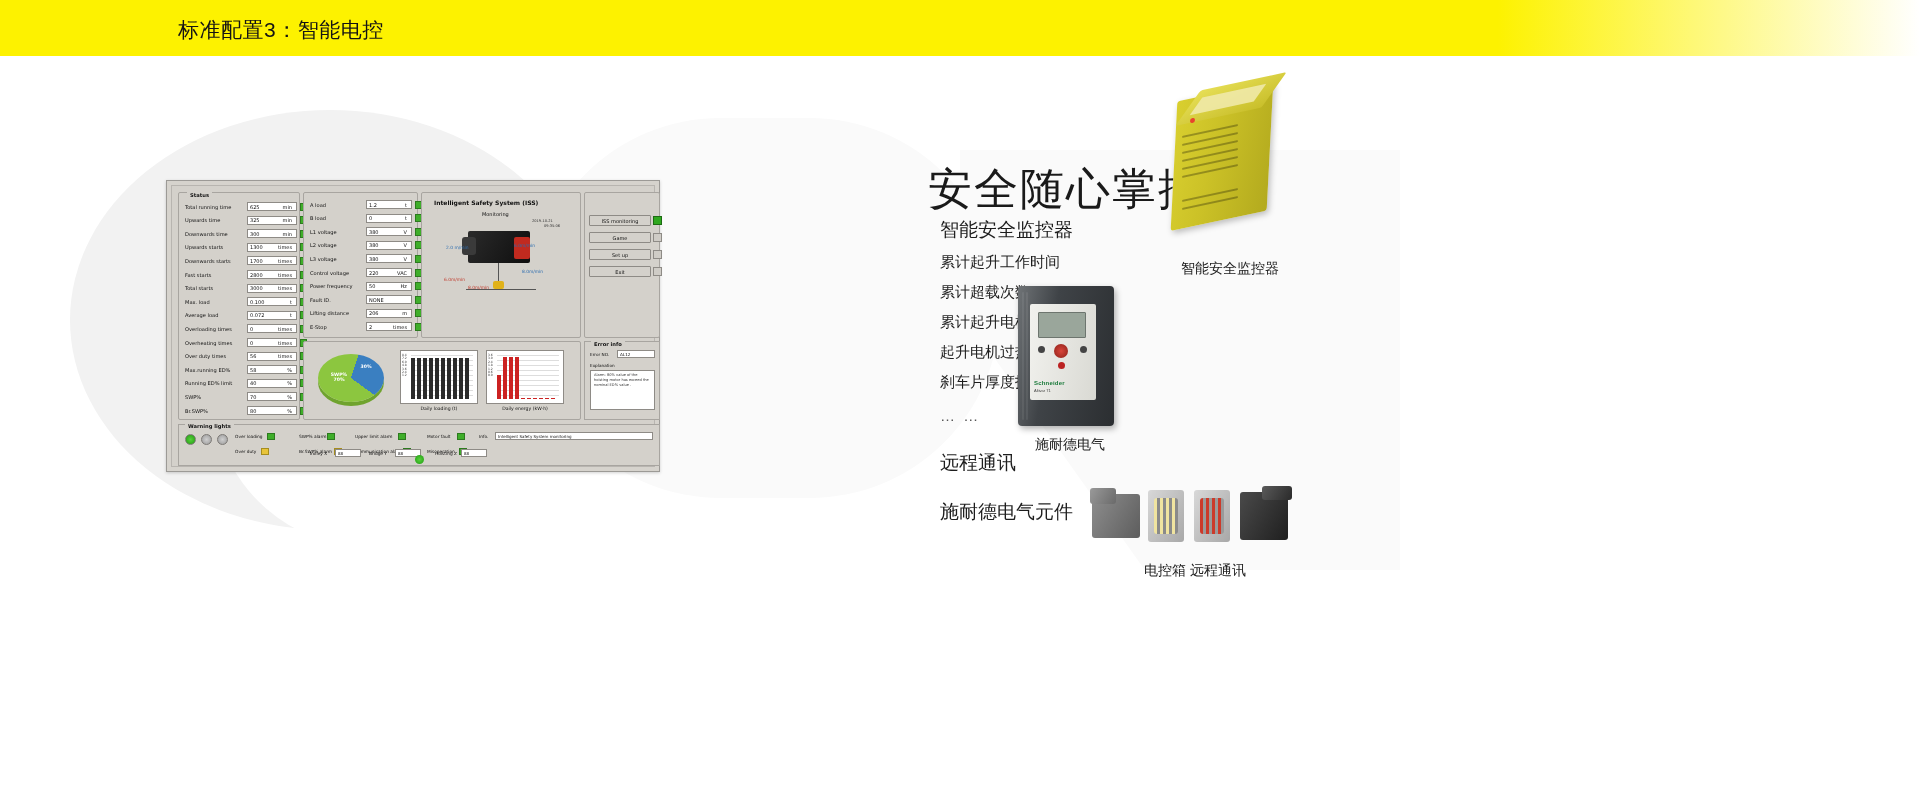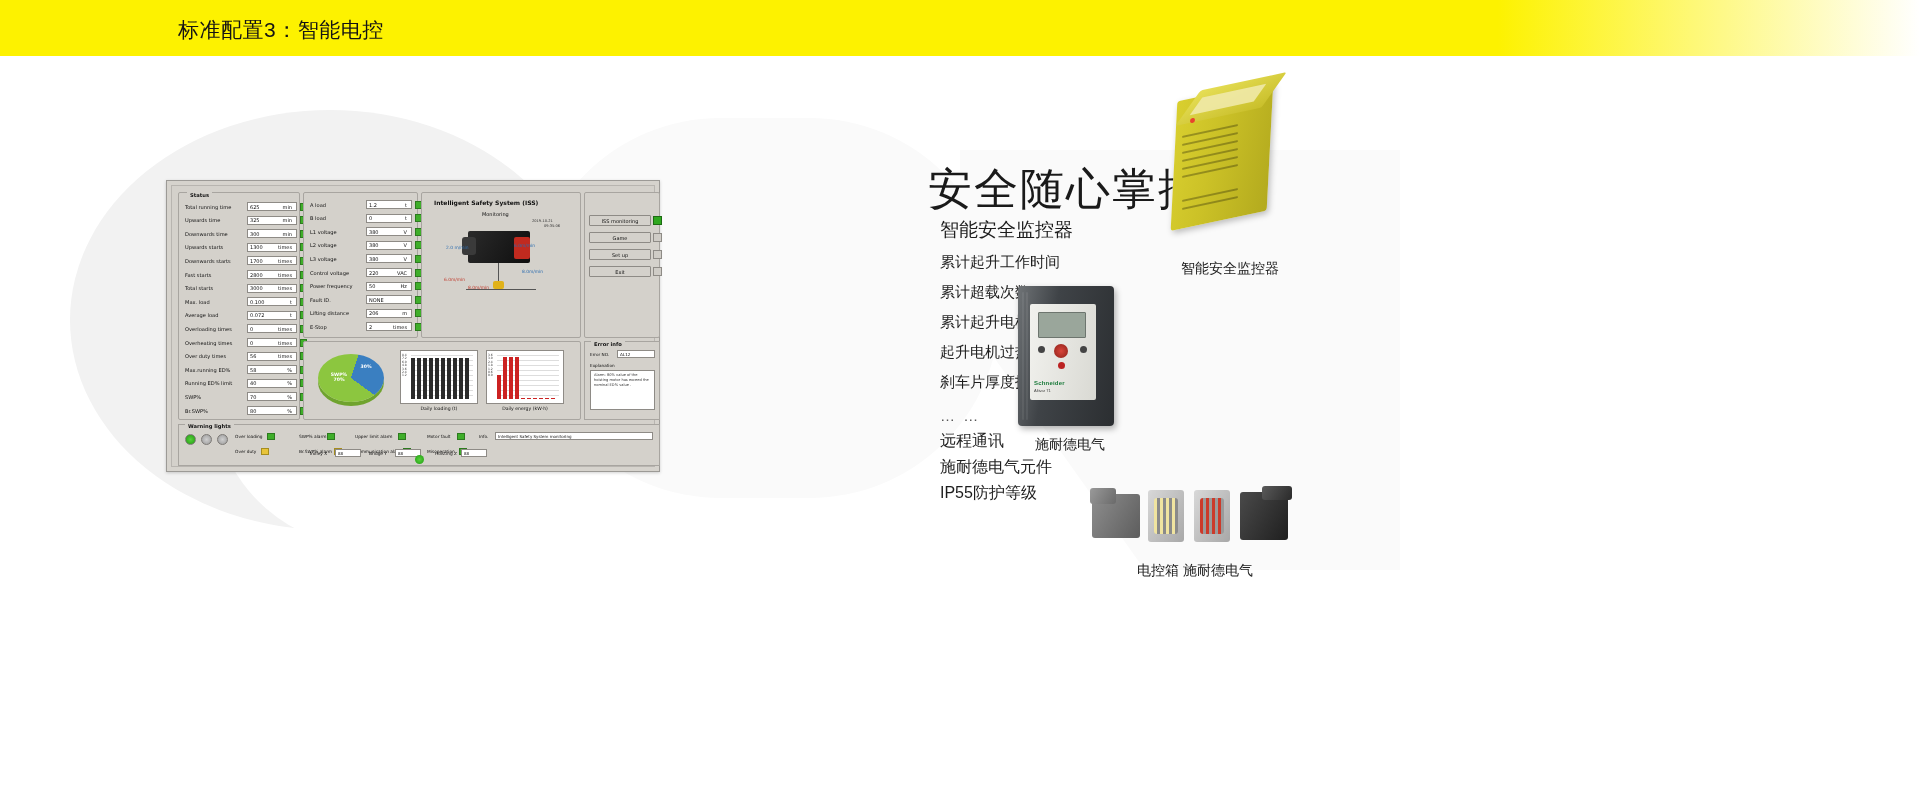--- a/index.html
+++ b/index.html
@@ -127,21 +127,21 @@
     position:absolute; left:928px; top:160px;
     font-size:44px; color:#1a1a1a; letter-spacing:2px; white-space:nowrap;
   }
   .feat-list { position:absolute; left:940px; top:220px; width:420px; }
   .feat {
     color:#1d1d1d; white-space:nowrap; line-height:1;
   }
   .feat.lead   { font-size:19px; margin-top:0;  }
   .feat.small  { font-size:15px; margin-top:15px; }
   .feat.dots   { font-size:15px; margin-top:19px; color:#555; letter-spacing:2px; }
-  .feat.big    { font-size:16px; margin-top:10px; }
+  .feat.big    { font-size:19px; margin-top:30px; }
 
   
   .prod-cap {
     position:absolute; font-size:14px; color:#222; white-space:nowrap; text-align:center;
   }
 
   
   .relay { position:absolute; left:1160px; top:82px; width:140px; height:150px; }
   .relay-body {
     position:absolute; left:14px; top:10px; width:96px; height:128px;
@@ -545,21 +545,20 @@
 <div class="feat-list" id="feature-list">
     <div class="feat lead">智能安全监控器</div>
     <div class="feat small">累计起升工作时间</div>
     <div class="feat small">累计超载次数</div>
     <div class="feat small">累计起升电机启动次数</div>
     <div class="feat small">起升电机过热保护及报警</div>
     <div class="feat small">刹车片厚度报警</div>
     <div class="feat dots">… …</div>
     <div class="feat big">远程通讯</div>
     <div class="feat big">施耐德电气元件</div>
-    <div class="feat big">IP55防护等级</div>
   </div>
 
 <div class="relay">
   <div class="relay-body"></div>
   <div class="relay-top"></div>
   <div class="relay-label"></div>
   <div class="relay-vent" style="left:22px;top:48px;width:56px;"></div>
   <div class="relay-vent" style="left:22px;top:56px;width:56px;"></div>
   <div class="relay-vent" style="left:22px;top:64px;width:56px;"></div>
   <div class="relay-vent" style="left:22px;top:72px;width:56px;"></div>
@@ -589,13 +588,13 @@
 <div style="position:absolute;left:1090px;top:486px;width:210px;height:62px;">
   <div class="conn" style="left:2px;top:8px;width:48px;height:44px;background:linear-gradient(120deg,#8e8e8e,#5d5d5d);"></div>
   <div class="conn" style="left:0px;top:2px;width:26px;height:16px;background:linear-gradient(120deg,#9a9a9a,#6a6a6a);"></div>
   <div class="conn" style="left:58px;top:4px;width:36px;height:52px;background:linear-gradient(120deg,#d8d8d8,#a8a8a8);"></div>
   <div class="conn" style="left:64px;top:12px;width:24px;height:36px;background:repeating-linear-gradient(to right,#f0e4a0 0 3px,#8a8a8a 3px 6px);"></div>
   <div class="conn" style="left:104px;top:4px;width:36px;height:52px;background:linear-gradient(120deg,#d8d8d8,#a8a8a8);"></div>
   <div class="conn" style="left:110px;top:12px;width:24px;height:36px;background:repeating-linear-gradient(to right,#cc3a2a 0 3px,#9a9a9a 3px 6px);"></div>
   <div class="conn" style="left:150px;top:6px;width:48px;height:48px;background:linear-gradient(120deg,#4a4a4a,#1f1f1f);"></div>
   <div class="conn" style="left:172px;top:0px;width:30px;height:14px;background:linear-gradient(120deg,#5a5a5a,#2a2a2a);"></div>
 </div>
-<div class="prod-cap" style="left:1090px; top:562px; width:210px;">电控箱 施耐德电气</div>
+<div class="prod-cap" style="left:1090px; top:562px; width:210px;">电控箱 远程通讯</div>
 
 </body></html>

